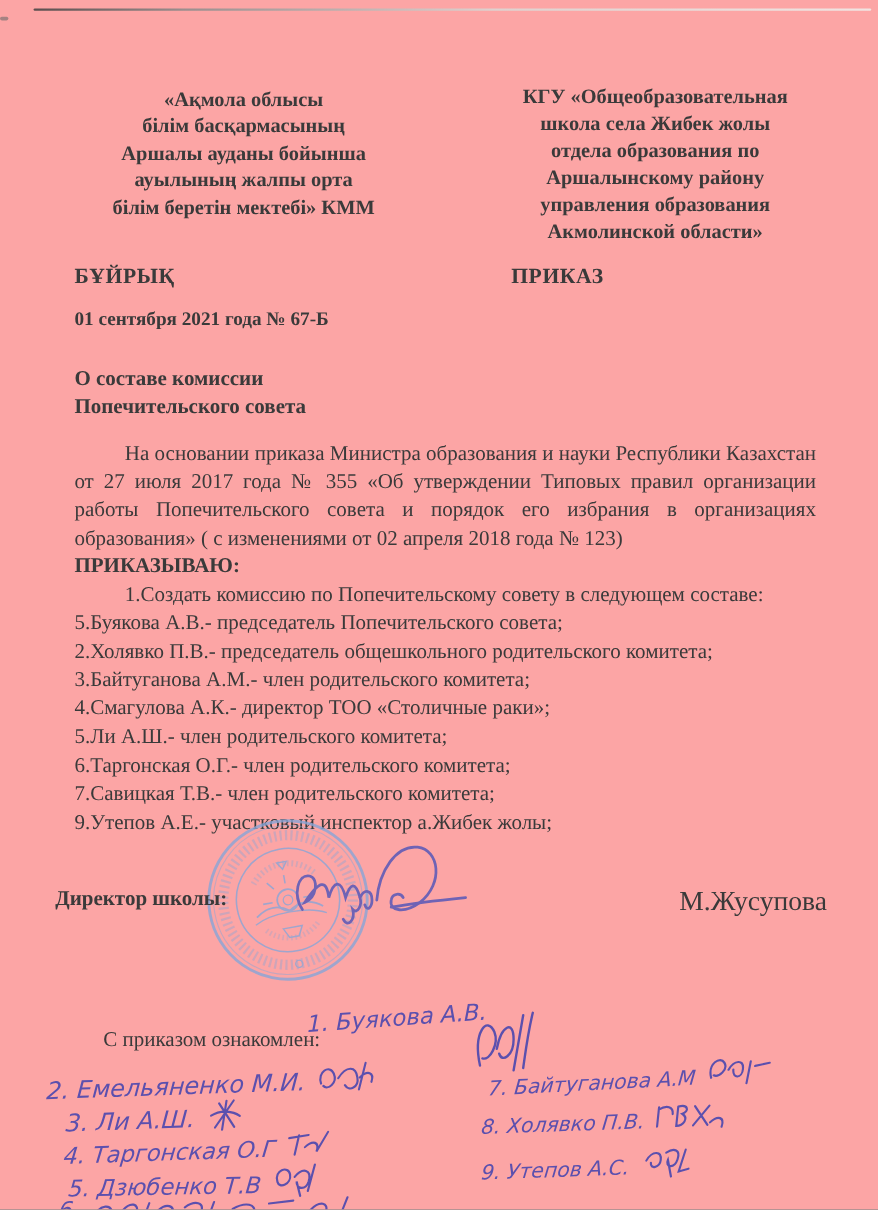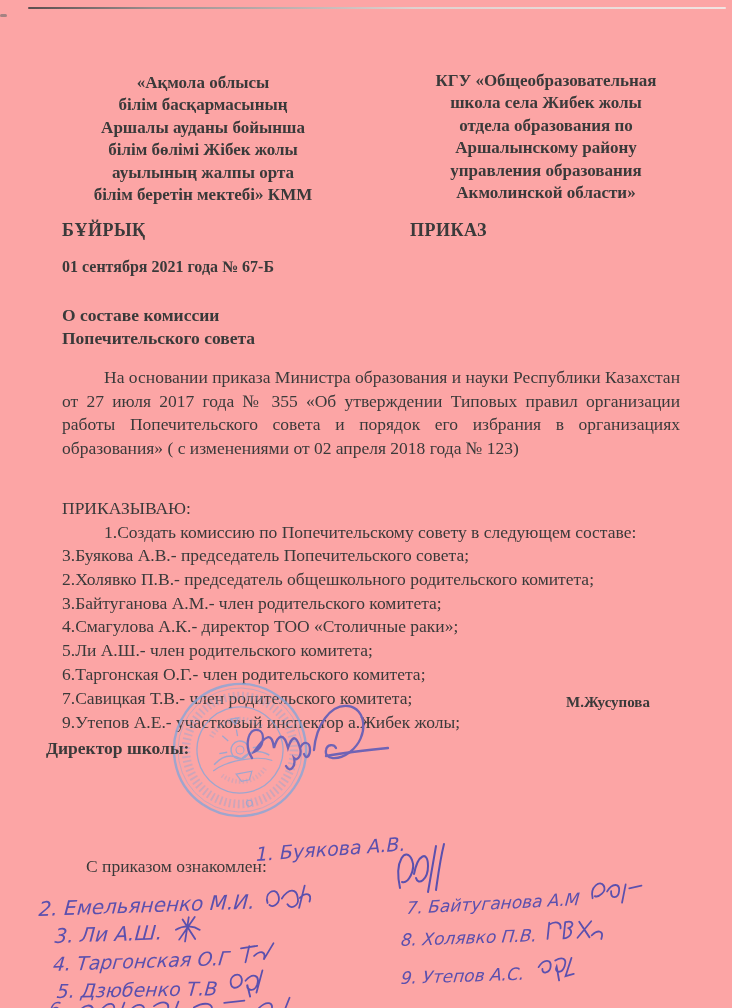--- a/index.html
+++ b/index.html
@@ -11,33 +11,33 @@
   .scan-top{position:absolute;top:7px;left:28px;right:6px;height:2px;
     background:linear-gradient(90deg,#3f3f3f 0%,#8a8a8a 18%,#d9d9d6 55%,#efefec 100%);
     opacity:.85;border-radius:2px;}
   .scan-speck{position:absolute;background:#6a6a6a;opacity:.6;border-radius:2px;}
 
   .org{position:absolute;text-align:center;font-weight:bold;font-size:17px;line-height:22.4px;}
   .org-left{left:62px;top:72px;width:282px;}
   .org-right{left:410px;top:70px;width:272px;}
   .doc-type{position:absolute;top:220px;font-weight:bold;font-size:18px;letter-spacing:.5px;text-align:left;}
   .doc-type.kk{left:62px;width:282px;}
-  .doc-type.ru{left:410px;width:272px;}
+  .doc-type.ru{left:426px;width:272px;}
 
   .date-line{position:absolute;left:62px;top:258px;font-weight:bold;font-size:16px;}
   .subject{position:absolute;left:62px;top:304px;font-weight:bold;font-size:17.5px;line-height:23px;}
 
   .flow{position:absolute;left:62px;top:366px;width:618px;font-size:17.5px;line-height:23.5px;}
   .body-par{margin:0;text-align:justify;text-indent:42px;}
-  .command{font-weight:normal;margin-top:37px;}
+  .command{font-weight:bold;}
   .list-intro{text-indent:42px;}
   .member{line-height:23.8px;}
 
   .director-label{position:absolute;left:46px;top:738px;font-weight:bold;font-size:17.5px;z-index:4;}
-  .director-name{position:absolute;left:566px;top:694px;font-weight:bold;font-size:15px;z-index:4;}
+  .director-name{position:absolute;left:566px;top:738px;font-weight:normal;font-size:23px;z-index:4;}
 
   .stamp{position:absolute;left:170px;top:680px;width:140px;height:140px;z-index:2;filter:blur(.4px);}
   .stamp *{stroke:#87a6d8;fill:none;}
   .sig-main{position:absolute;left:238px;top:692px;width:164px;height:104px;z-index:5;filter:blur(.2px);}
   .sig-main path{stroke:#6f63b5;fill:none;stroke-width:2.3;stroke-linecap:round;}
 
   .ack-label{position:absolute;left:86px;top:856px;font-size:17.5px;}
   .hw{position:absolute;font-family:"DejaVu Sans",sans-serif;font-style:italic;
       color:#5b50ae;white-space:nowrap;display:flex;align-items:flex-end;gap:7px;
       transform-origin:left bottom;z-index:6;}
@@ -59,21 +59,20 @@
 <body>
 
 <div class="page">
   <div class="scan-top"></div>
   <div class="scan-speck" style="left:0;top:14px;width:7px;height:3px;"></div>
 
   <div class="org org-left">
     <div>«Ақмола облысы</div>
     <div>білім басқармасының</div>
     <div>Аршалы ауданы бойынша</div>
-    <div>білім бөлімі Жібек жолы</div>
     <div>ауылының жалпы орта</div>
     <div>білім беретін мектебі» КММ</div>
   </div>
   <div class="org org-right">
     <div>КГУ «Общеобразовательная</div>
     <div>школа села Жибек жолы</div>
     <div>отдела образования по</div>
     <div>Аршалынскому району</div>
     <div>управления образования</div>
     <div>Акмолинской области»</div>
@@ -86,21 +85,21 @@
 
   <div class="subject">
     <div>О составе комиссии</div>
     <div>Попечительского совета</div>
   </div>
 
   <div class="flow">
     <p class="body-par">На основании приказа Министра образования и науки Республики Казахстан от 27 июля 2017 года № 355 «Об утверждении Типовых правил организации работы Попечительского совета и порядок его избрания в организациях образования» ( с  изменениями от 02 апреля 2018 года № 123)</p>
     <div class="command">ПРИКАЗЫВАЮ:</div>
     <div class="list-intro">1.Создать комиссию по Попечительскому совету в следующем составе:</div>
-    <div class="member">3.Буякова А.В.- председатель Попечительского совета;</div>
+    <div class="member">5.Буякова А.В.- председатель Попечительского совета;</div>
     <div class="member">2.Холявко П.В.- председатель общешкольного родительского комитета;</div>
     <div class="member">3.Байтуганова А.М.- член родительского комитета;</div>
     <div class="member">4.Смагулова А.К.- директор ТОО «Столичные раки»;</div>
     <div class="member">5.Ли А.Ш.- член родительского комитета;</div>
     <div class="member">6.Таргонская О.Г.- член родительского комитета;</div>
     <div class="member">7.Савицкая Т.В.- член родительского комитета;</div>
     <div class="member">9.Утепов А.Е.- участковый инспектор а.Жибек жолы;</div>
   </div>
 
   <svg class="stamp" viewBox="0 0 140 140">

